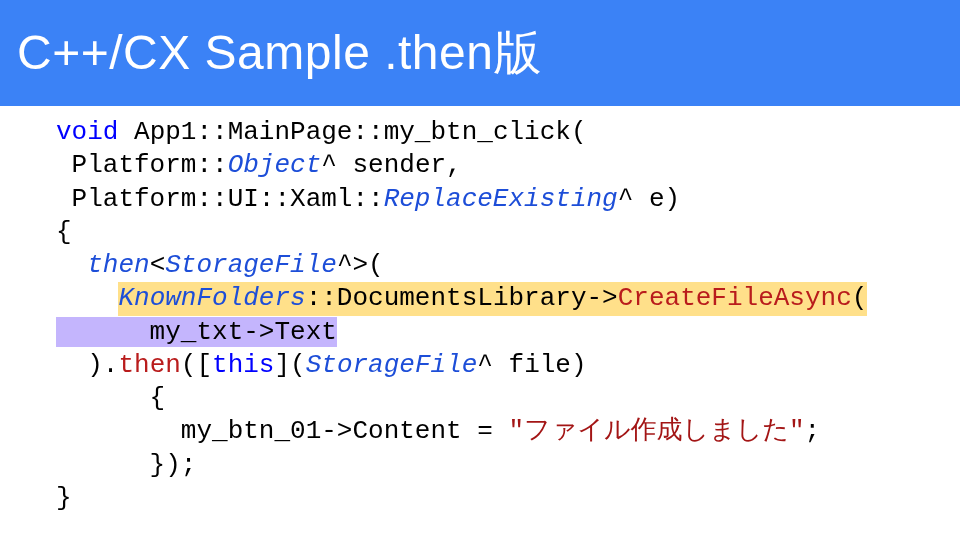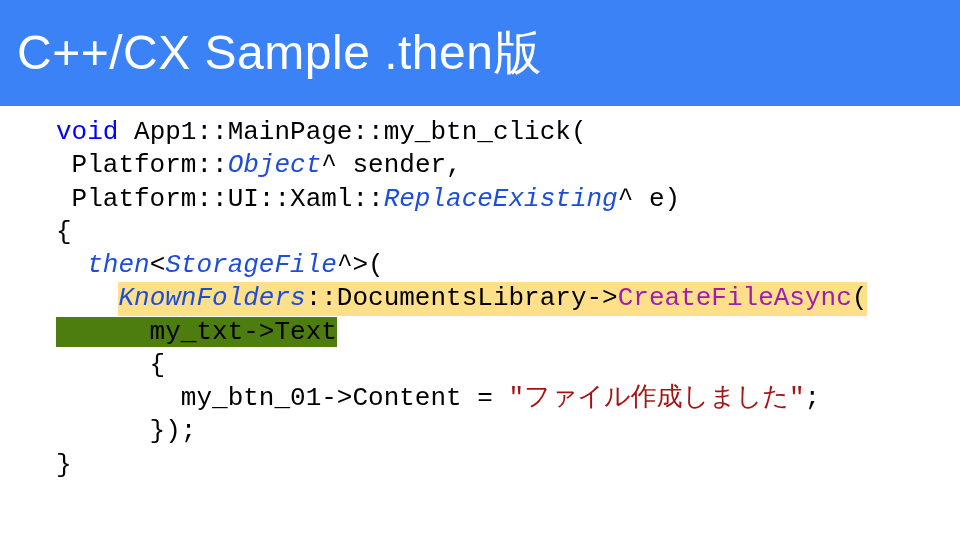--- a/index.html
+++ b/index.html
@@ -23,24 +23,24 @@
     padding: 10px 44px 0 56px;
     font-family: Consolas, "Courier New", monospace;
     font-size: 26px;
     line-height: 1.28;
     color: #000;
     position: relative;
   }
   .code-line { white-space: pre; position: relative; }
   .kw { color: #0000ff; }
   .type { color: #1d4ed8; font-style: italic; }
-  .meth { color: #a21caf; }
+  .meth { color: #b91c1c; }
   .str { color: #a31515; }
   .hl {
-    background: #4d7c0f;
+    background: #c4b5fd;
   }
   .hl-wrap {
     display: inline-block;
     background: #ffe08a;
   }
 </style>
 </head>
 <body>
 
 <div class="slide">
@@ -59,20 +59,21 @@
 
     <div class="code-line"><span>{</span></div>
 
     <div class="code-line"><span>  </span><span class="type">then</span><span>&lt;</span><span class="type">StorageFile</span><span>^&gt;(</span></div>
 
     <div class="code-line"><span>    </span><span class="hl-wrap"><span class="type">KnownFolders</span><span>::DocumentsLibrary-&gt;</span><span class="meth">CreateFileAsync</span><span>(</span></span></div>
 
     <div class="code-line"><span class="hl">      my_txt-&gt;Text</span></div>
 
 
+    <div class="code-line"><span>  ).</span><span class="meth">then</span><span>([</span><span class="kw">this</span><span>](</span><span class="type">StorageFile</span><span>^ file)</span></div>
 
     <div class="code-line"><span>      {</span></div>
 
     <div class="code-line"><span>        my_btn_01-&gt;Content = </span><span class="str">"ファイル作成しました"</span><span>;</span></div>
 
     <div class="code-line"><span>      });</span></div>
 
     <div class="code-line"><span>}</span></div>
 
   </div>

